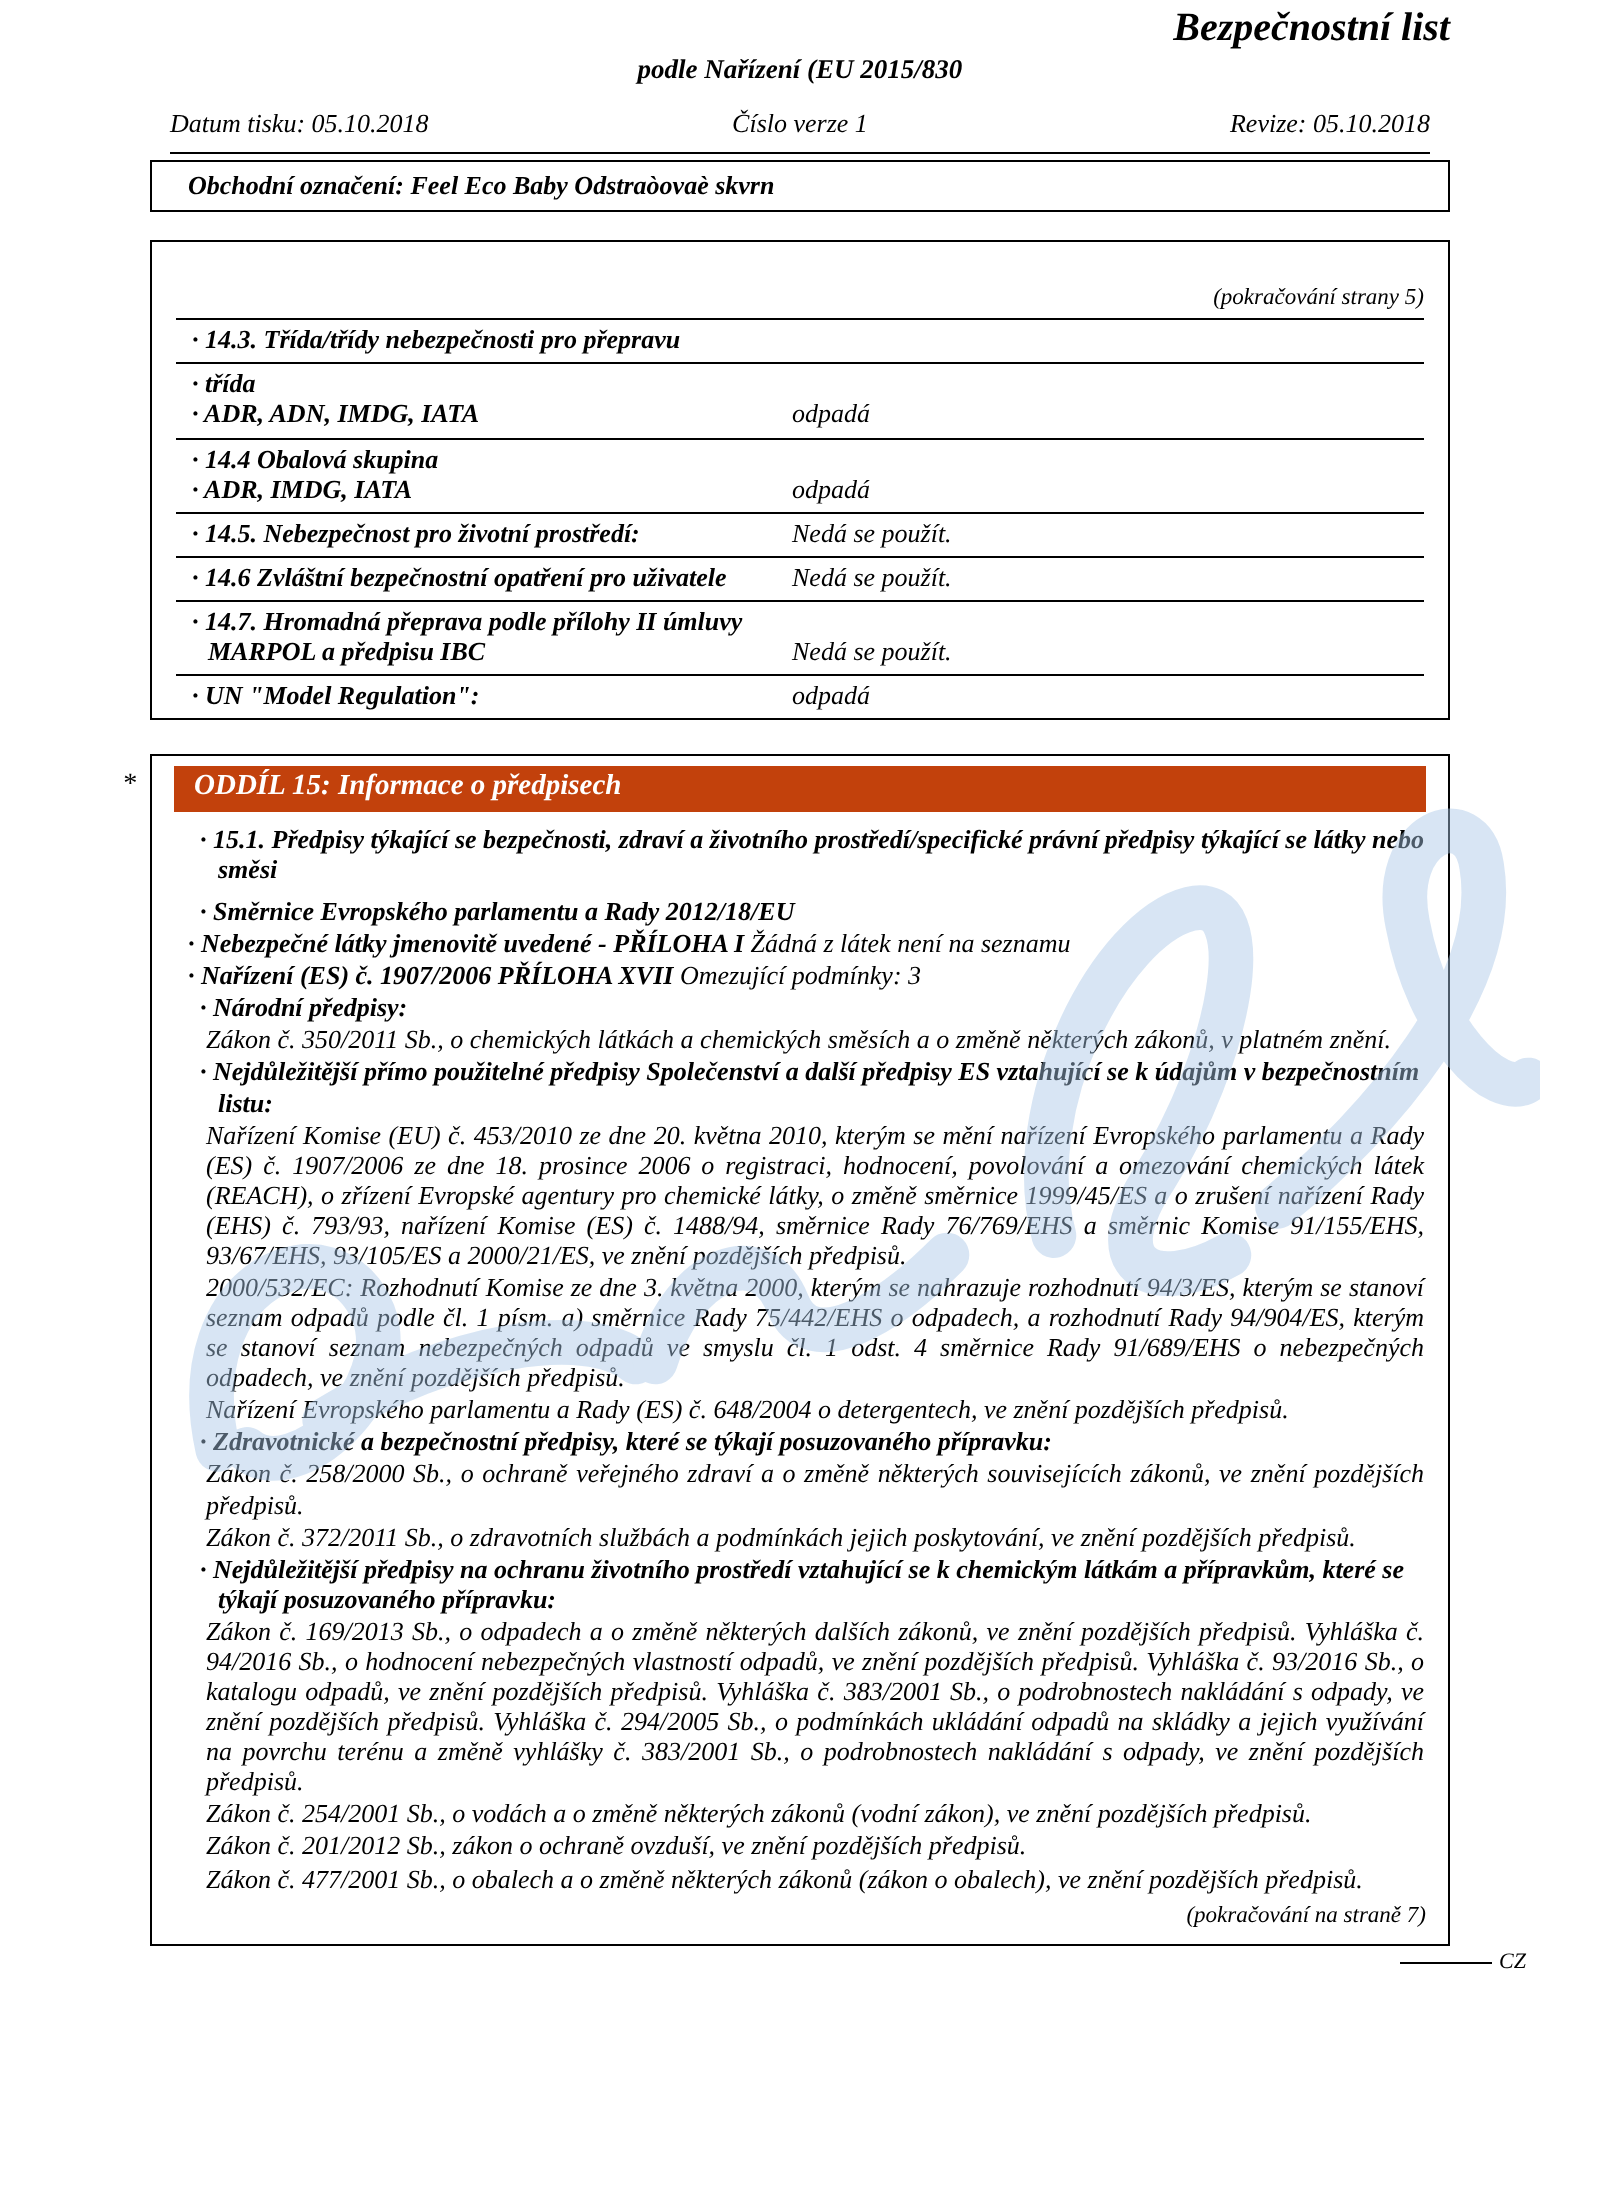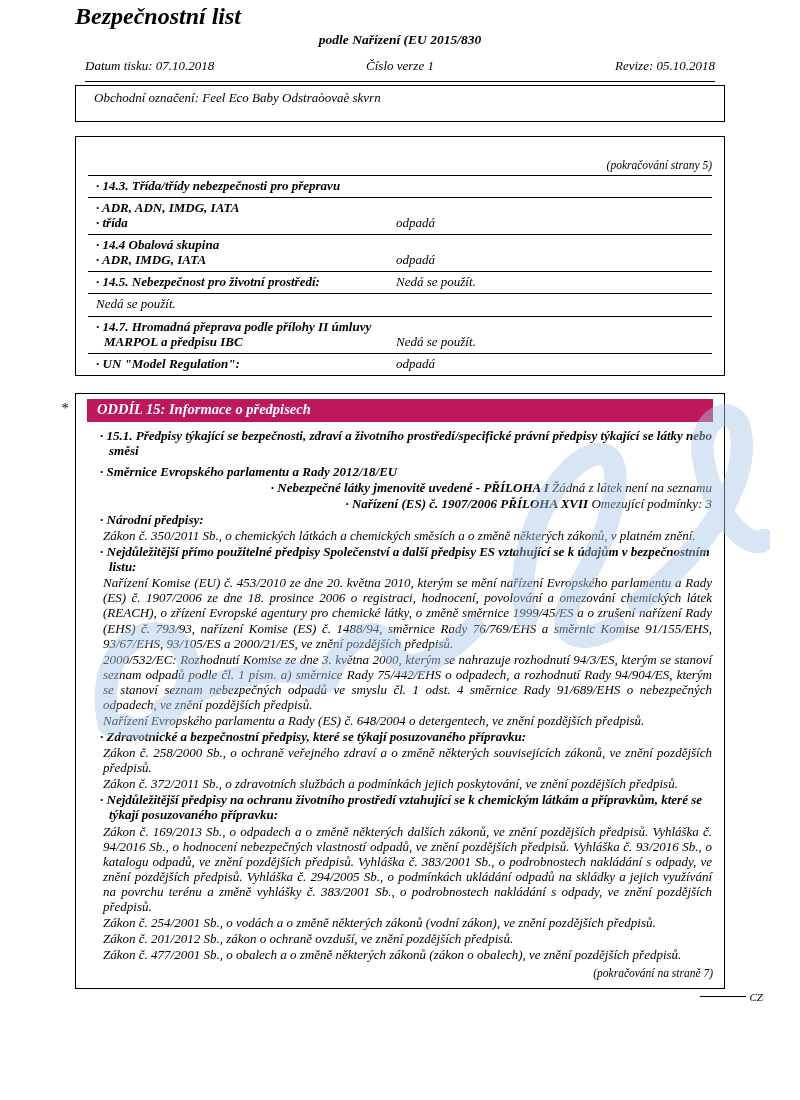--- a/index.html
+++ b/index.html
@@ -11,29 +11,29 @@
     font: italic 13px/1.16 "Liberation Serif","DejaVu Serif",serif;
     overflow:hidden;
   }
   .watermark {
     position:absolute; left:70px; top:300px; width:700px; height:480px;
     z-index:2; pointer-events:none; opacity:.45;
   }
   .content { position:relative; z-index:1; padding:3px 75px 0; }
 
   .page-number { text-align:right; padding-right:28px; height:17px; }
-  .doc-title   { text-align:left; font-size:24px; font-weight:700; }
+  .doc-title   { text-align:right; font-size:20px; font-weight:700; }
   .doc-subtitle{ text-align:center; font-size:13.5px; font-weight:700; margin-top:1px; }
 
   .meta-row { display:grid; grid-template-columns:1fr auto 1fr; margin-top:11px; padding:0 10px; }
   .meta-row .center { text-align:center; }
   .meta-row .right  { text-align:right; }
 
   .top-rule  { border-top:1.5px solid #000; margin:7px 10px 0; }
-  .trade-box { border:1.5px solid #000; margin-top:3px; padding:4px 18px 16px; font-weight:400; }
+  .trade-box { border:1.5px solid #000; margin-top:3px; padding:4px 18px 5px; font-weight:700; }
 
   .box { border:1.5px solid #000; background:transparent; }
   .box14 { margin-top:14px; padding:22px 12px 0; }
   .cont-note { text-align:right; font-size:11.5px; }
   .t14 { margin-top:3px; }
   .t-row { display:flex; align-items:flex-start; border-top:1px solid #000; padding:2px 8px 4px; }
   .t-label { width:300px; flex-shrink:0; font-weight:700; }
   .t-label .indent { padding-left:8px; }
   .t-value { flex:1; }
   .t-value.bottom { align-self:flex-end; }
@@ -42,21 +42,21 @@
   .star { position:absolute; left:-14px; top:8px; font-size:14px; }
   .box15 { padding:4px 11px 7px; }
   .sec-header {
     color:#fff; font-weight:700; font-size:14.5px;
     padding:2px 10px 4px; margin:1px 0 6px;
     background:#0a0ace;
   }
   .sec-body { padding:0 1px; }
   .sec-body .item { margin:0 0 1px 6px; }
   .item.bold  { font-weight:700; padding-left:9px; text-indent:-9px;margin-left:12px; }
-  .item.mixed { padding-left:9px; text-indent:-9px;text-align:right; }
+  .item.mixed { padding-left:9px; text-indent:-9px; }
   .item.mixed .b { font-weight:700; }
   .item.normal { padding-left:9px; text-align:justify; }
   .item.gap { margin-top:6px; }
   .cont-note.bottom { margin-top:5px; }
 
   .footer {
     display:flex; justify-content:flex-end; align-items:center; gap:4px;
     margin-top:2px; margin-right:-38px; font-size:11px;
   }
   .cz-line { width:46px; border-top:1px solid #000; }
@@ -73,21 +73,21 @@
     <path d="M585 305 C 638 262, 700 190, 690 130 C 685 96, 642 112, 652 160 C 662 214, 698 252, 714 240"></path>
   </g>
 </svg>
 
 <div class="content">
 
   <div class="doc-title">Bezpečnostní list</div>
   <div class="doc-subtitle">podle Nařízení (EU 2015/830</div>
 
   <div class="meta-row">
-    <span>Datum tisku: 07.10.2018</span>
+    <span>Datum tisku: 05.10.2018</span>
     <span class="center">Číslo verze 1</span>
     <span class="right">Revize: 05.10.2018</span>
   </div>
 
   <div class="top-rule"></div>
 
   <div class="trade-box">
     <span>Obchodní označení: Feel Eco Baby Odstraòovaè skvrn</span>
   </div>
 
@@ -95,39 +95,42 @@
     <div class="cont-note">(pokračování  strany 5)</div>
     <div class="t14">
         <div class="t-row">
           <div class="t-label">
             <div>· 14.3. Třída/třídy nebezpečnosti pro přepravu</div>
           </div>
           <div class="t-value"></div>
         </div>
         <div class="t-row">
           <div class="t-label">
+            <div>· třída</div>
             <div>· ADR, ADN, IMDG, IATA</div>
-            <div>· třída</div>
           </div>
           <div class="t-value bottom">odpadá</div>
         </div>
         <div class="t-row">
           <div class="t-label">
             <div>· 14.4 Obalová skupina</div>
             <div>· ADR, IMDG, IATA</div>
           </div>
           <div class="t-value bottom">odpadá</div>
         </div>
         <div class="t-row">
           <div class="t-label">
             <div>· 14.5. Nebezpečnost pro životní prostředí:</div>
           </div>
           <div class="t-value">Nedá se použít.</div>
         </div>
         <div class="t-row">
+          <div class="t-label">
+            <div>· 14.6 Zvláštní bezpečnostní opatření pro uživatele</div>
+          </div>
           <div class="t-value">Nedá se použít.</div>
         </div>
         <div class="t-row">
           <div class="t-label">
             <div>· 14.7. Hromadná přeprava podle přílohy II úmluvy</div>
             <div class="indent">MARPOL a předpisu IBC</div>
           </div>
           <div class="t-value bottom">Nedá se použít.</div>
         </div>
         <div class="t-row">
@@ -135,21 +138,21 @@
             <div>· UN "Model Regulation":</div>
           </div>
           <div class="t-value">odpadá</div>
         </div>
       </div>
   </div>
 
   <div class="box15wrap">
     <span class="star">*</span>
     <div class="box box15">
-      <div class="sec-header" style="background: #be185d;">ODDÍL 15: Informace o předpisech</div>
+      <div class="sec-header" style="background: #c2410c;">ODDÍL 15: Informace o předpisech</div>
       <div class="sec-body">
           <div class="item bold">· 15.1. Předpisy týkající se bezpečnosti, zdraví a životního prostředí/specifické právní předpisy týkající se látky nebo směsi</div>
           <div class="item bold gap">· Směrnice Evropského parlamentu a Rady 2012/18/EU</div>
           <div class="item mixed"><span class="b">· Nebezpečné látky jmenovitě uvedené - PŘÍLOHA I </span><span>Žádná z látek není na seznamu</span></div>
           <div class="item mixed"><span class="b">· Nařízení (ES) č. 1907/2006 PŘÍLOHA XVII </span><span>Omezující podmínky: 3</span></div>
           <div class="item bold">· Národní předpisy:</div>
           <div class="item normal">Zákon č. 350/2011 Sb., o chemických látkách a chemických směsích a o změně některých zákonů, v platném znění.</div>
           <div class="item bold">· Nejdůležitější přímo použitelné předpisy Společenství a další předpisy ES vztahující se k údajům v bezpečnostním listu:</div>
           <div class="item normal">Nařízení Komise (EU) č. 453/2010 ze dne 20. května 2010, kterým se mění nařízení Evropského parlamentu a Rady (ES) č. 1907/2006 ze dne 18. prosince 2006 o registraci, hodnocení, povolování a omezování chemických látek (REACH), o zřízení Evropské agentury pro chemické látky, o změně směrnice 1999/45/ES a o zrušení nařízení Rady (EHS) č. 793/93, nařízení Komise (ES) č. 1488/94, směrnice Rady 76/769/EHS a směrnic Komise 91/155/EHS, 93/67/EHS, 93/105/ES a 2000/21/ES, ve znění pozdějších předpisů.</div>
           <div class="item normal">2000/532/EC: Rozhodnutí Komise ze dne 3. května 2000, kterým se nahrazuje rozhodnutí 94/3/ES, kterým se stanoví seznam odpadů podle čl. 1 písm. a) směrnice Rady 75/442/EHS o odpadech, a rozhodnutí Rady 94/904/ES, kterým se stanoví seznam nebezpečných odpadů ve smyslu čl. 1 odst. 4 směrnice Rady 91/689/EHS o nebezpečných odpadech, ve znění pozdějších předpisů.</div>

